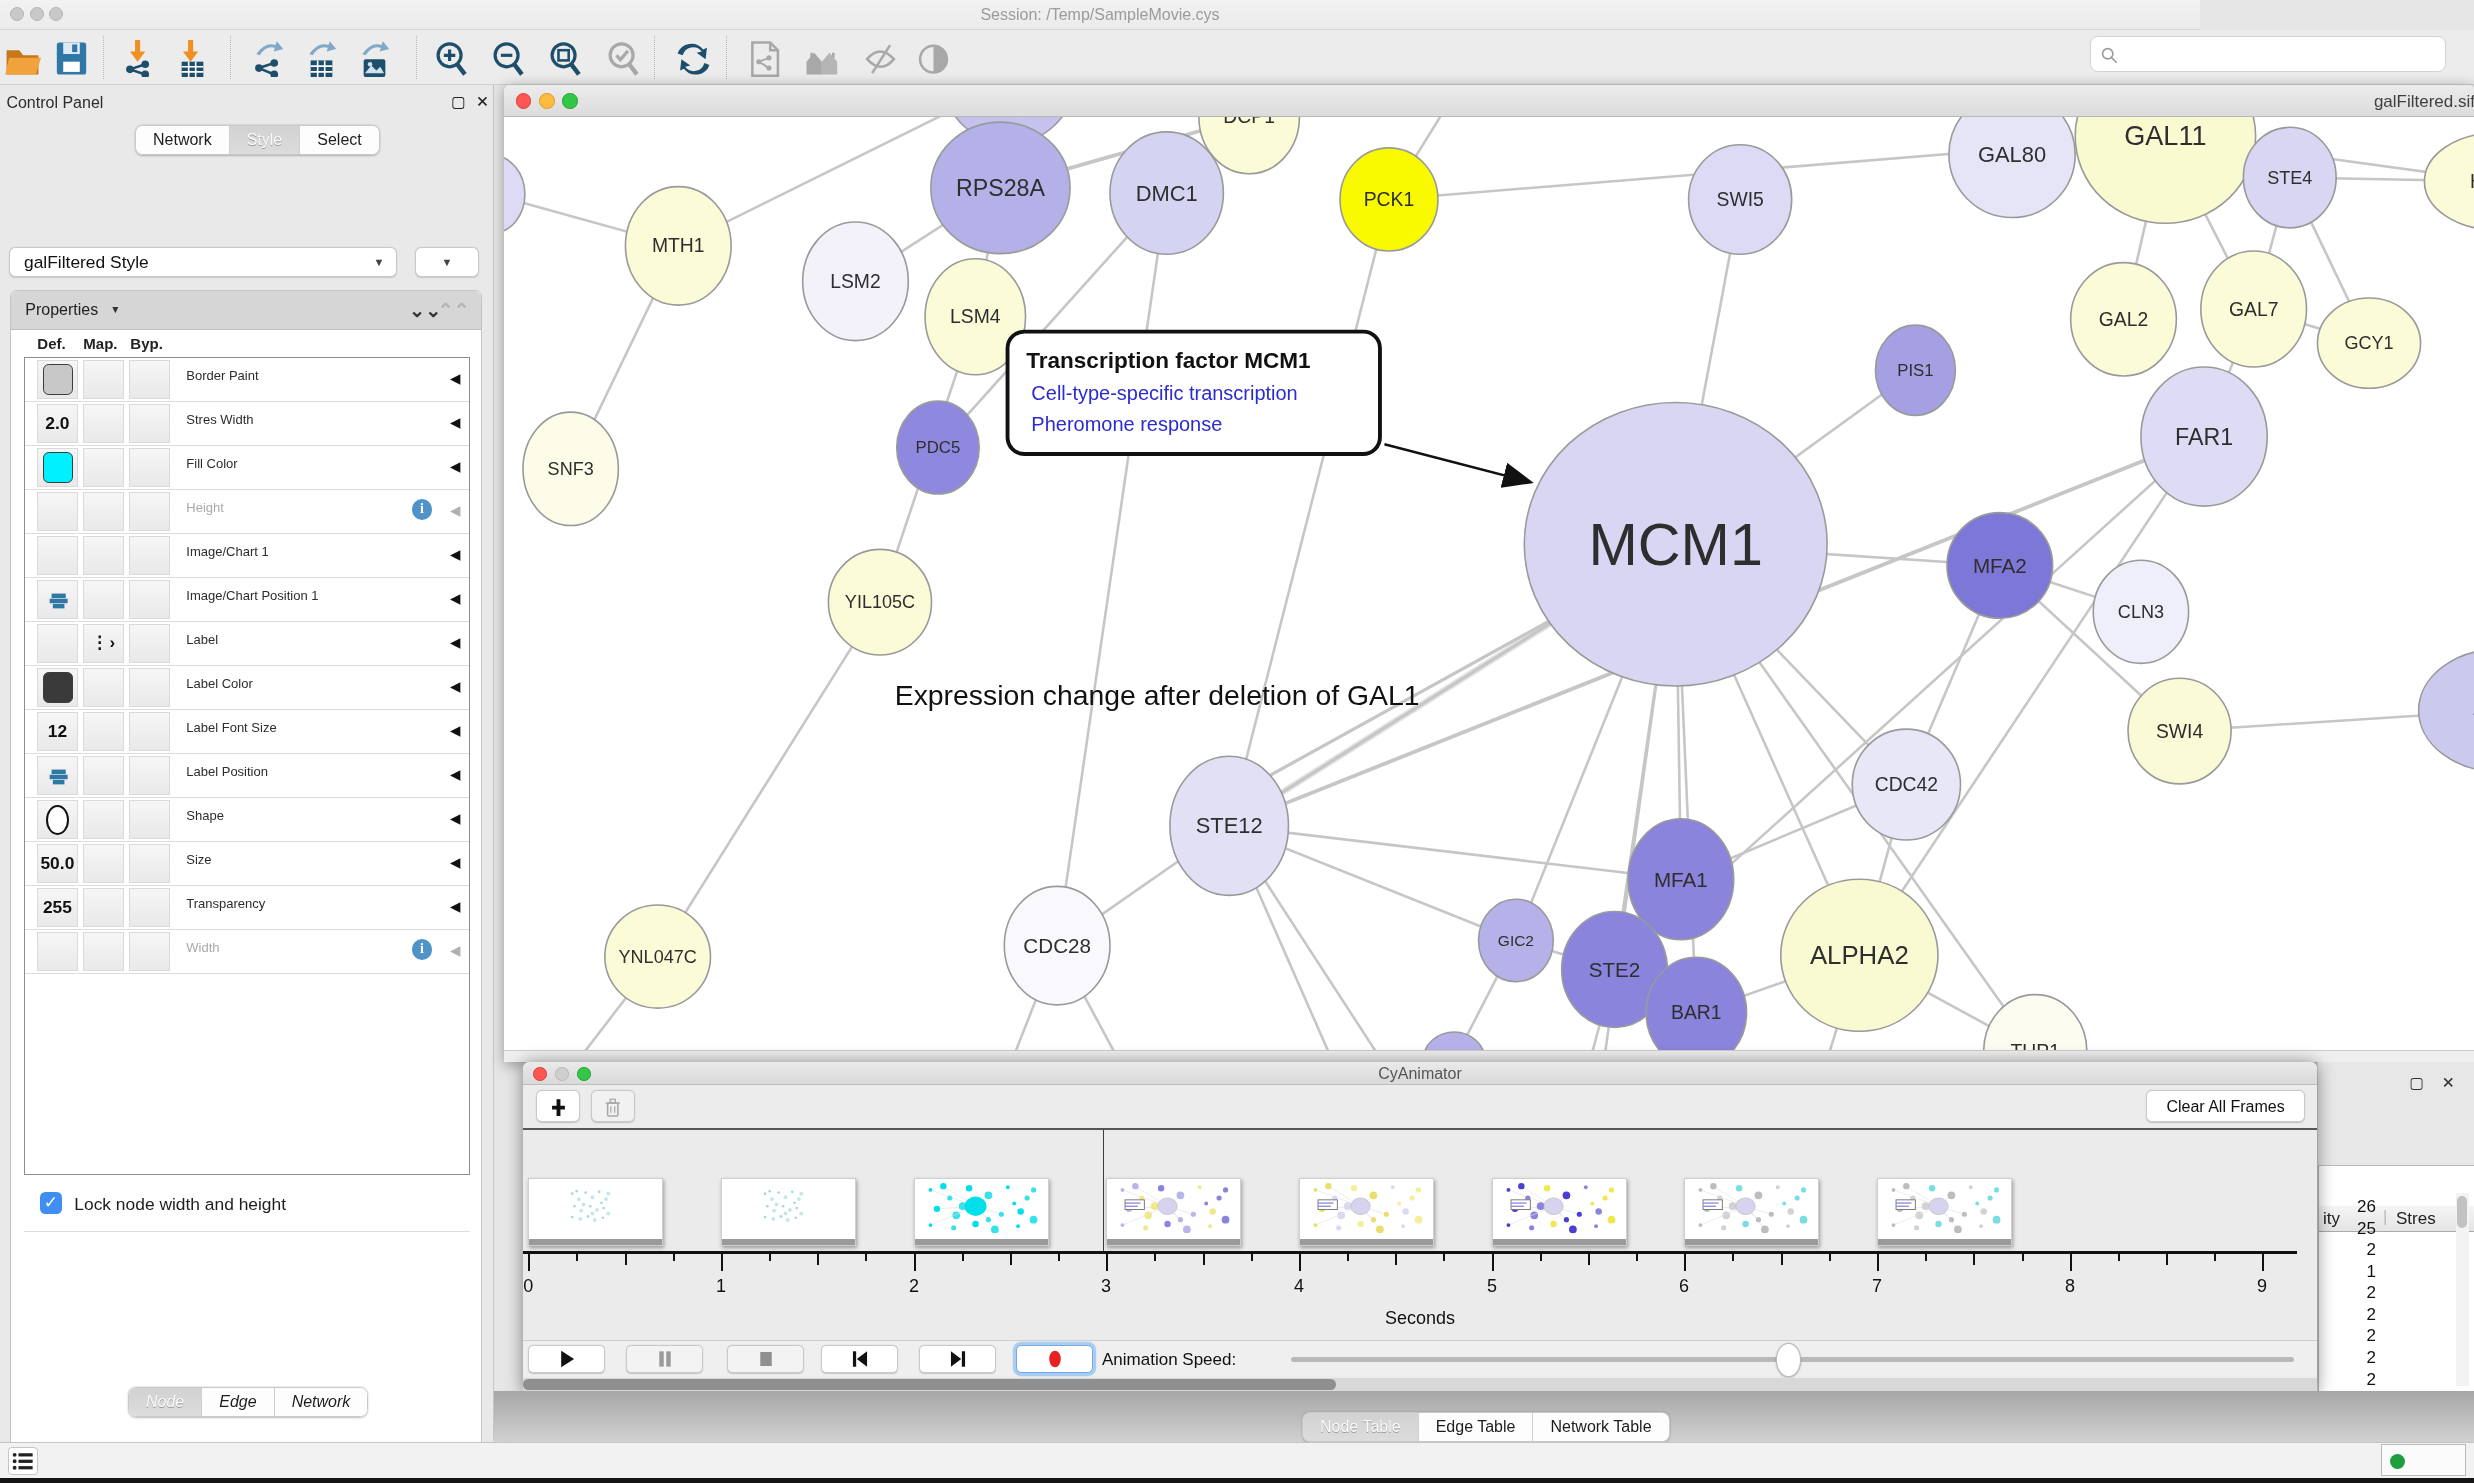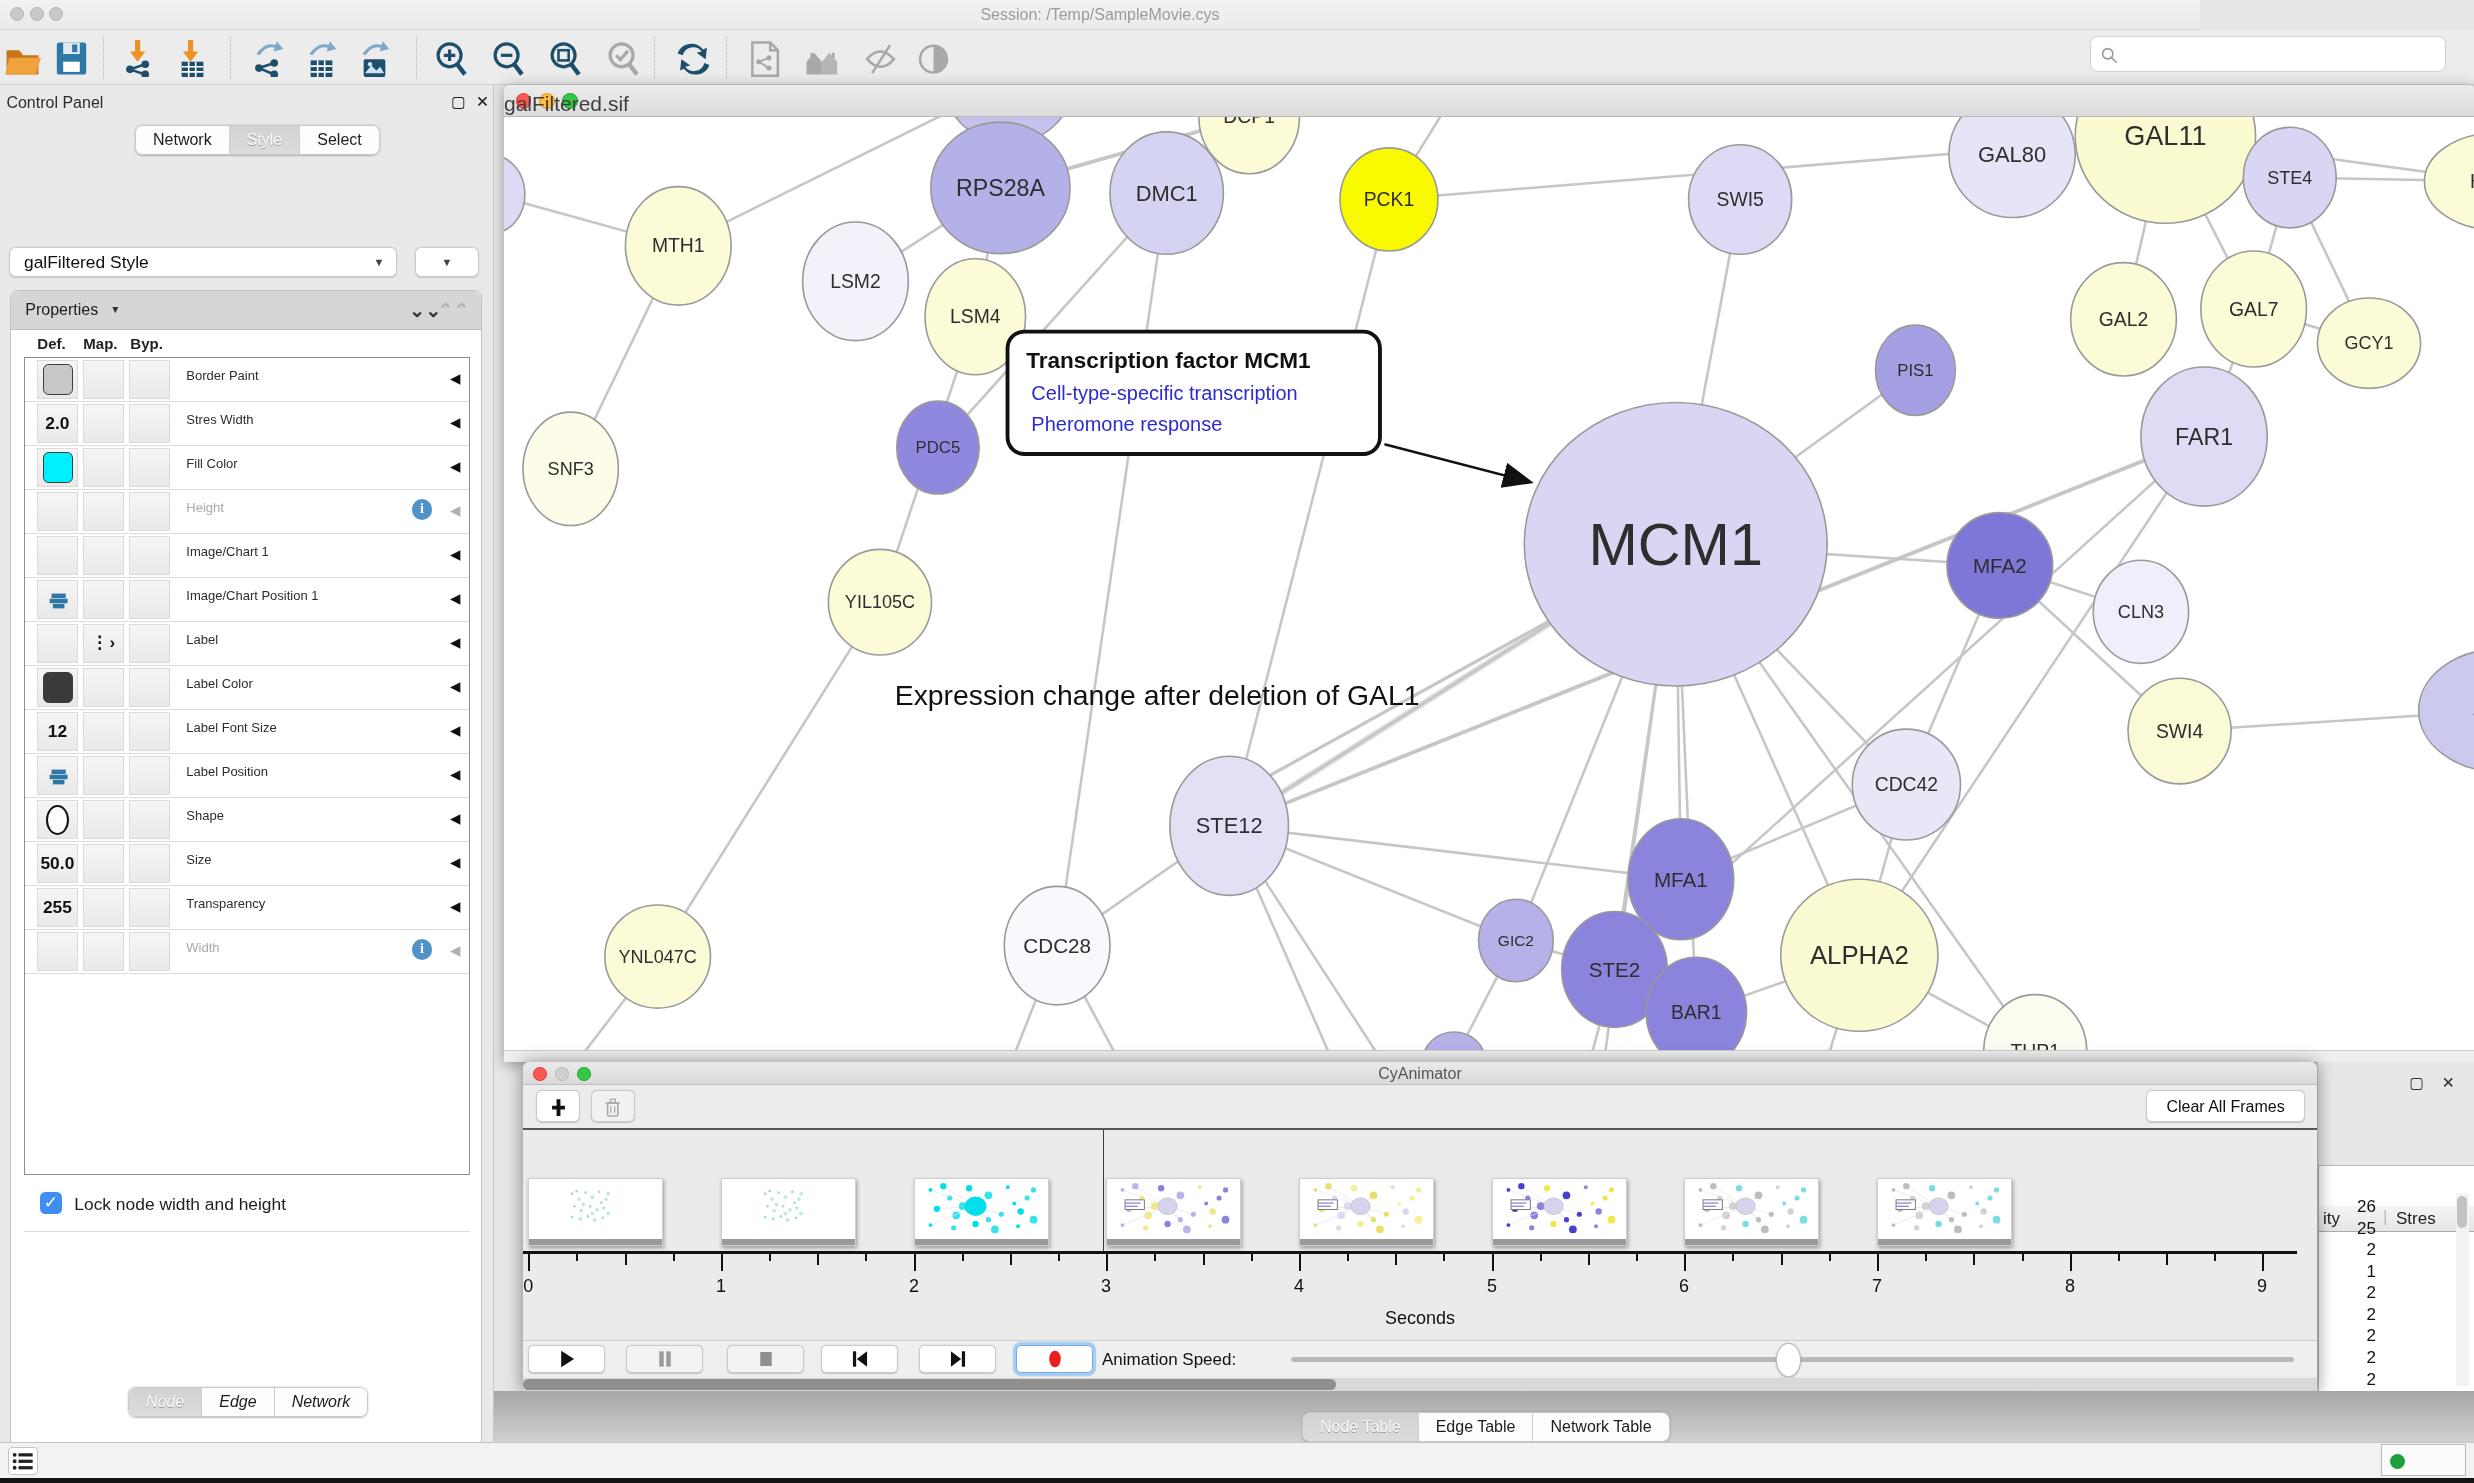--- a/index.html
+++ b/index.html
@@ -87,22 +87,22 @@
   .lockline { position:absolute; left:0; top:43px; width:446px; border-top:0.6px solid #ddd; }
   .cp-tabs { left:128px; top:1302px;font-style:italic; }
 
   
   .netwin { position:absolute; left:504px; top:85px; width:1971px; height:977px;
     border-radius:6.4px 6.4px 0 0; box-shadow:0 2.6px 14px rgba(0,0,0,.35); }
   .net-titlebar { position:absolute; left:0; top:0; width:100%; height:32px;
     background:linear-gradient(#ececec,#dcdcdc); border-bottom:0.6px solid #b8b8b8;
     border-radius:6.4px 6.4px 0 0; }
   .mac-dot { position:absolute; top:8.4px; width:15.5px; height:15.5px; border-radius:50%; }
-  .net-title { position:absolute; top:7px; width:100%; text-align:left;
-    font-size:21px; color:#3f3f3f; }
+  .net-title { position:absolute; top:7px; width:100%; text-align:right;
+    font-size:17px; color:#3f3f3f; }
   .net-canvas { position:absolute; left:0; top:32px; width:1971px; height:933px;
     background:#fff; overflow:hidden; }
   .net-bottom { position:absolute; left:0; top:965px; width:100%; height:11.6px;
     background:#efefef; border-top:0.6px solid #ccc; }
 
   
   .anim { position:absolute; left:523px; top:1062px; width:1794px; height:329px;
     background:#ececec; border-radius:6.4px 6.4px 0 0;
     box-shadow:0 1.3px 17px rgba(0,0,0,.45); }
   .anim-titlebar { position:absolute; left:0; top:0; width:100%; height:23px;

